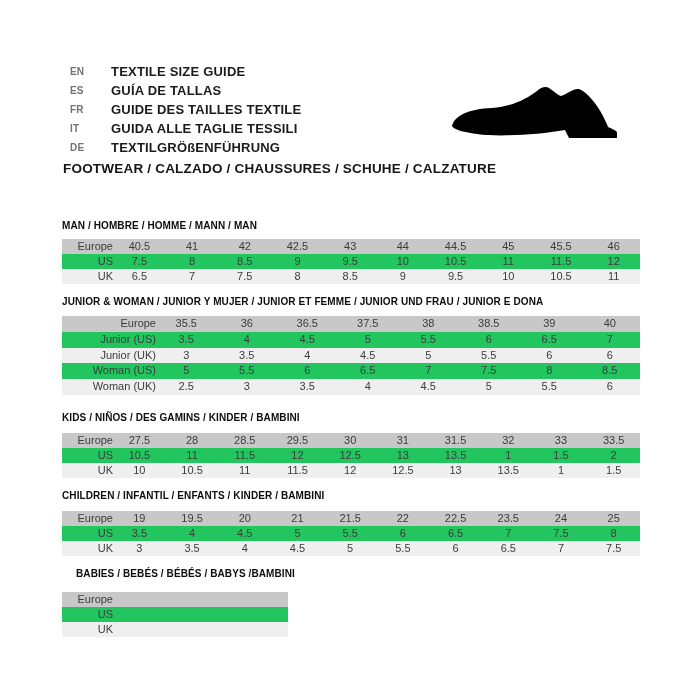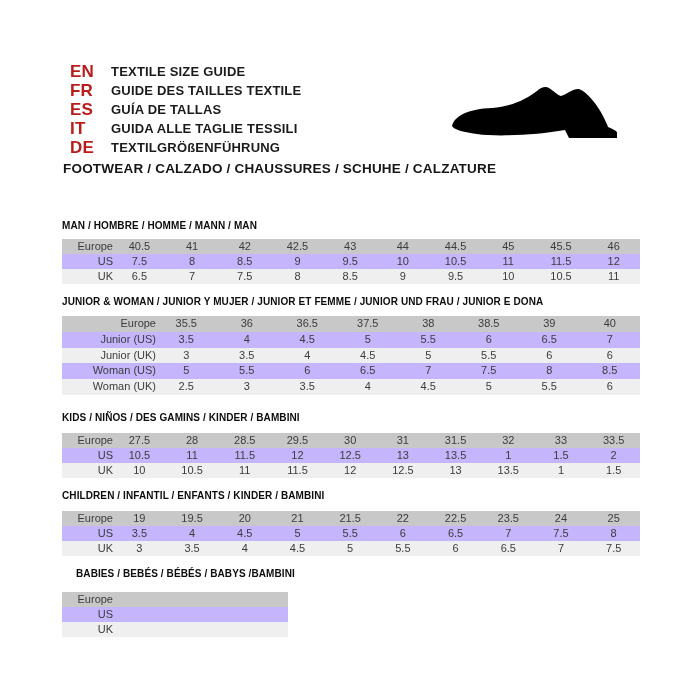--- a/index.html
+++ b/index.html
@@ -3,63 +3,63 @@
 <meta charset="utf-8">
 <style>
   html,body{margin:0;padding:0;background:#ffffff;}
   #canvas{
     position:relative;width:700px;height:700px;background:#ffffff;
     font-family:"Liberation Sans","DejaVu Sans",sans-serif;overflow:hidden;
   }
   
   .lang-list{position:absolute;left:70px;top:62px;}
   .lang-row{display:flex;height:19px;line-height:19px;}
-  .lang-code{width:41px;font-weight:bold;font-size:17px;color:#b91c1c;letter-spacing:.2px;}
+  .lang-code{width:41px;font-weight:bold;font-size:10px;color:#737373;letter-spacing:.2px;}
   .lang-text{font-weight:bold;font-size:13px;color:#1b1b1b;letter-spacing:.2px;white-space:nowrap;}
   
   .category-line{
     position:absolute;left:63px;top:161px;font-weight:bold;font-size:13.5px;
     color:#161616;letter-spacing:.2px;white-space:nowrap;
   }
   
   .shoe{position:absolute;left:447px;top:82px;width:175px;height:60px;}
   
   .sec-title{
     position:absolute;left:62px;margin:0;font-weight:bold;font-size:10px;
     color:#0d0d0d;letter-spacing:.1px;white-space:nowrap;
   }
   .size-table{position:absolute;left:62px;width:578px;}
   .size-table.narrow{width:226px;}
-  .t-row{display:flex;height:15px;line-height:15px;background:#c4b5fd;}
+  .t-row{display:flex;height:15px;line-height:15px;background:#22c55e;}
   .size-table.tall .t-row{height:15.8px;line-height:15.8px;}
   .t-row.head{background:#c8c8c8;}
   .t-row.alt{background:#efefef;}
   .cell{font-size:11px;color:#3c3c3c;white-space:nowrap;overflow:hidden;}
   .cell.label{width:45px;padding-left:6px;text-align:right;flex:0 0 auto;}
   .size-table.wide-label .cell.label{width:88px;}
   .cell.val{flex:1 1 0;text-align:center;}
   .size-table.narrow .cell.val{flex:0 0 53.5px;margin-top:32px;}
 </style>
 </head>
 <body>
 
 <div id="canvas">
 
   <div class="lang-list">
       <div class="lang-row">
         <span class="lang-code">EN</span>
         <span class="lang-text">TEXTILE SIZE GUIDE</span>
       </div>
       <div class="lang-row">
+        <span class="lang-code">ES</span>
+        <span class="lang-text">GUÍA DE TALLAS</span>
+      </div>
+      <div class="lang-row">
         <span class="lang-code">FR</span>
         <span class="lang-text">GUIDE DES TAILLES TEXTILE</span>
-      </div>
-      <div class="lang-row">
-        <span class="lang-code">ES</span>
-        <span class="lang-text">GUÍA DE TALLAS</span>
       </div>
       <div class="lang-row">
         <span class="lang-code">IT</span>
         <span class="lang-text">GUIDA ALLE TAGLIE TESSILI</span>
       </div>
       <div class="lang-row">
         <span class="lang-code">DE</span>
         <span class="lang-text">TEXTILGRÖßENFÜHRUNG</span>
       </div>
     </div>

